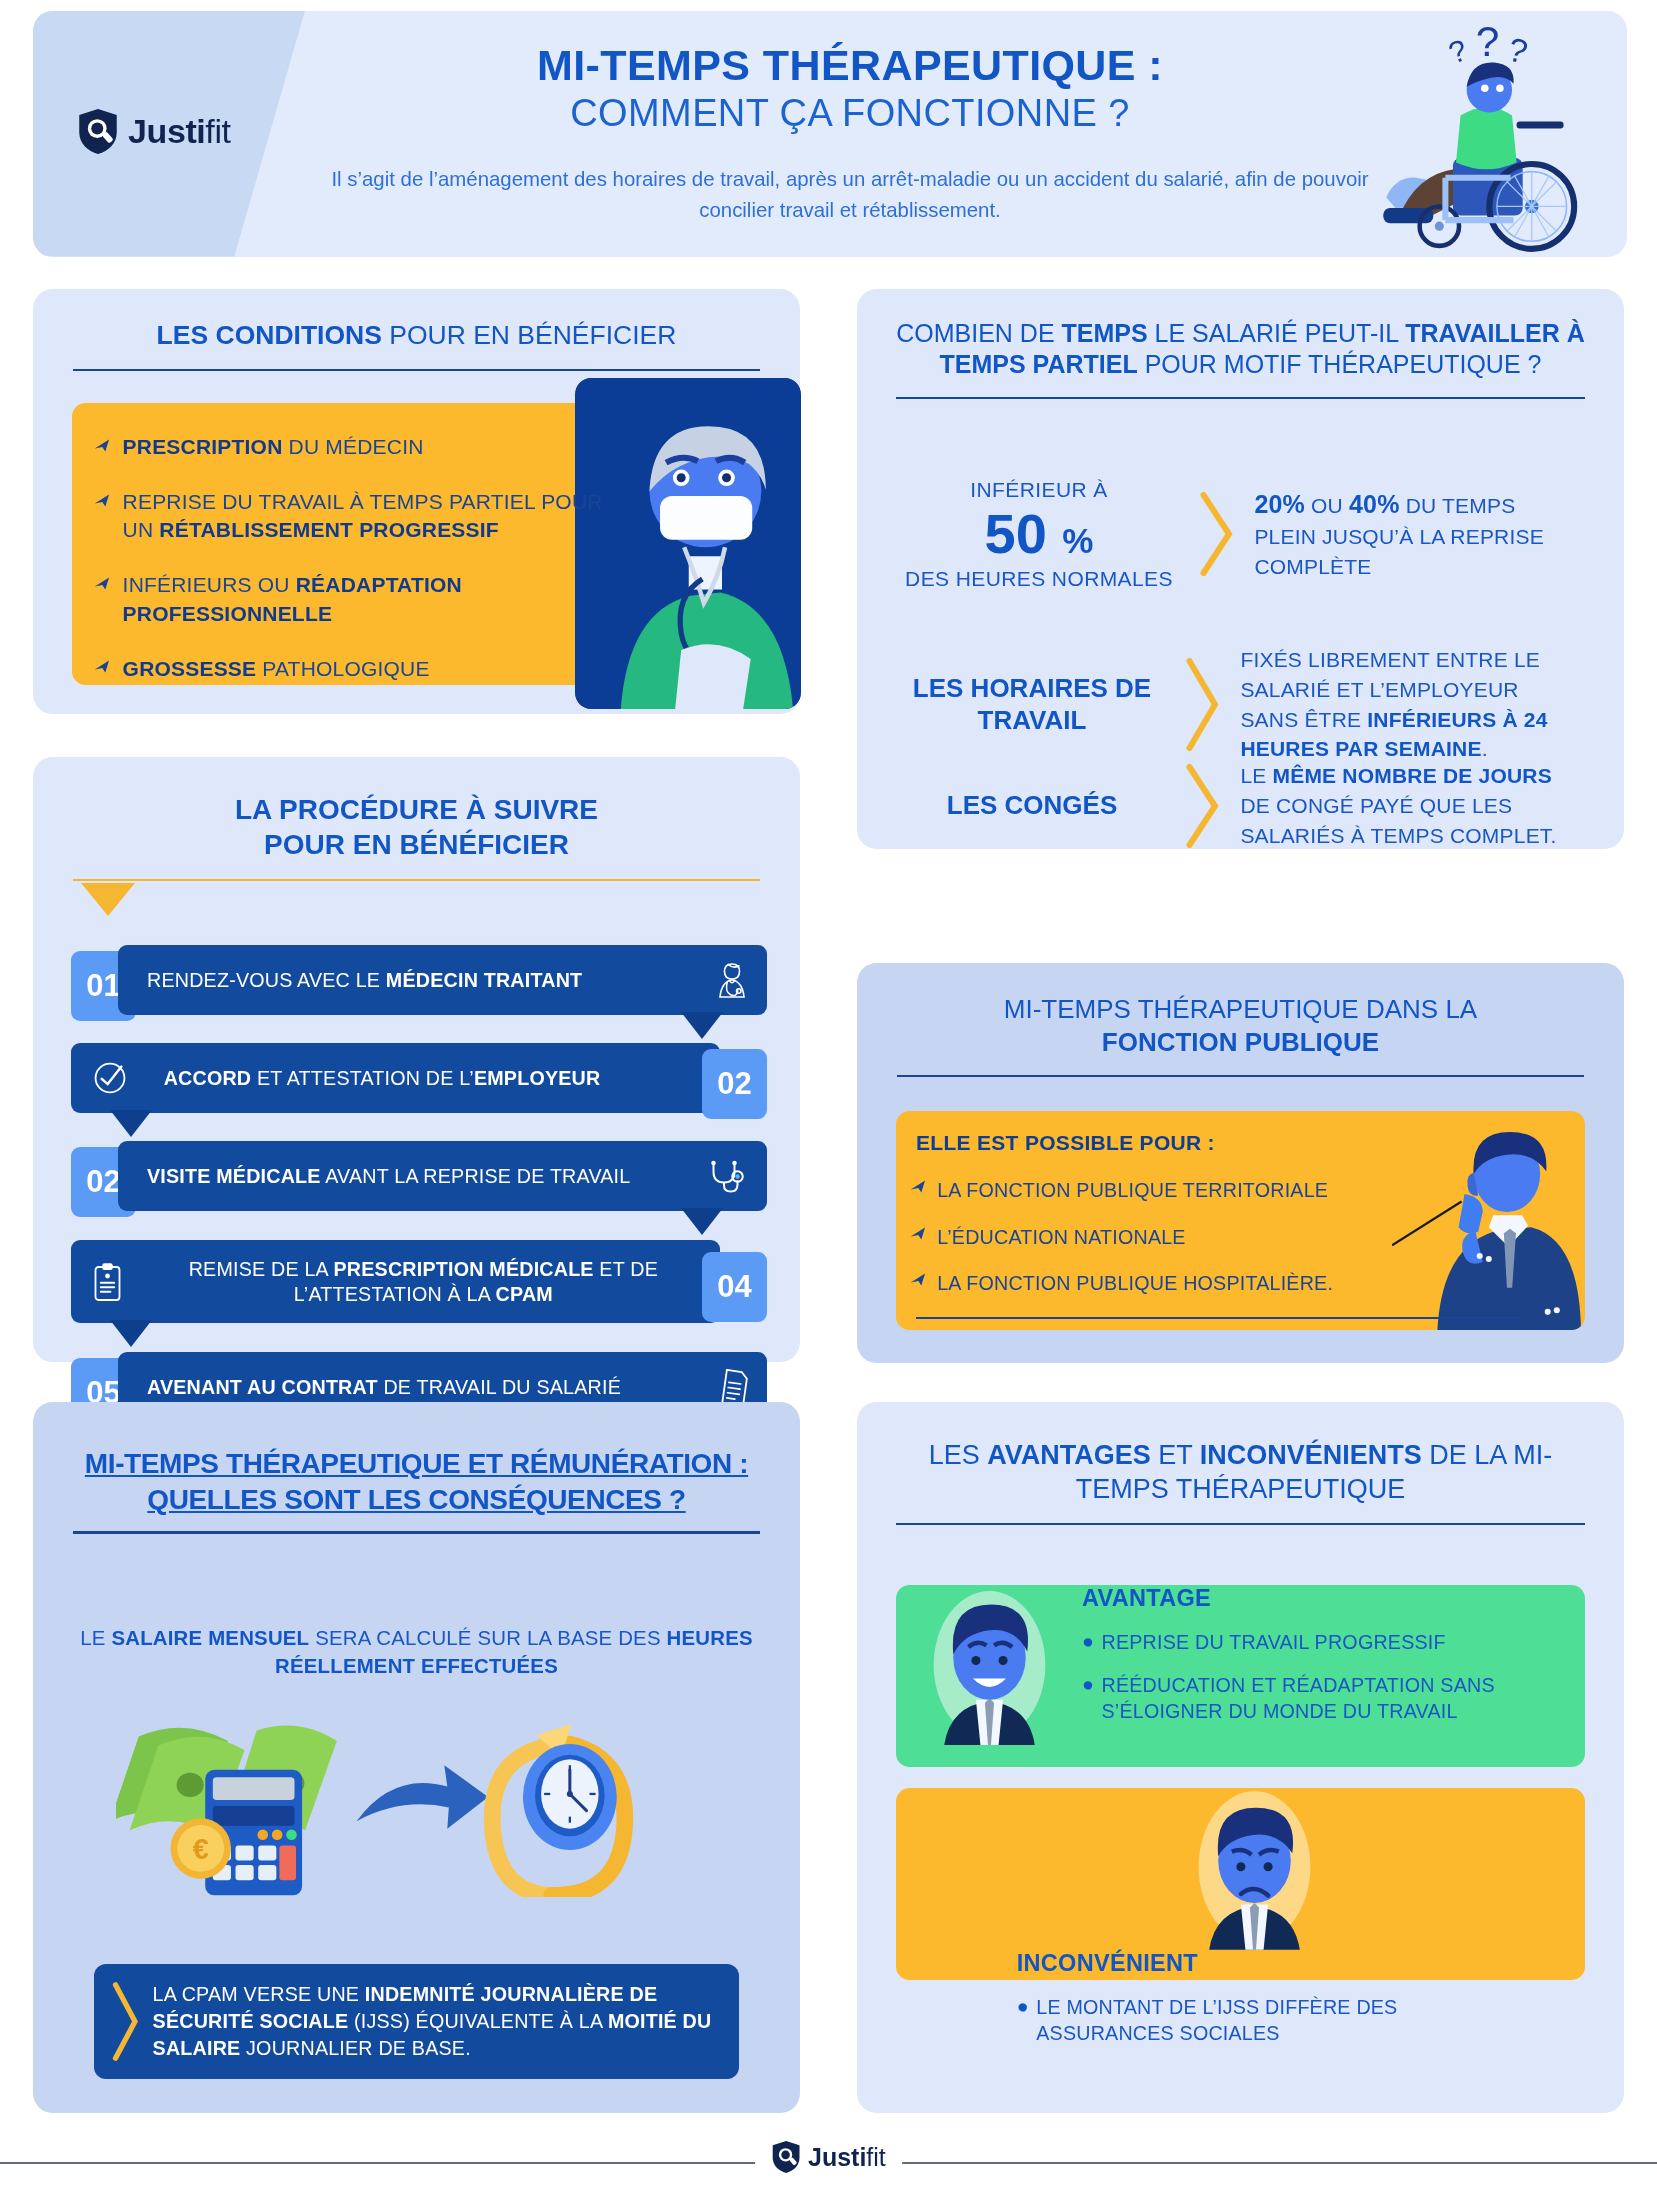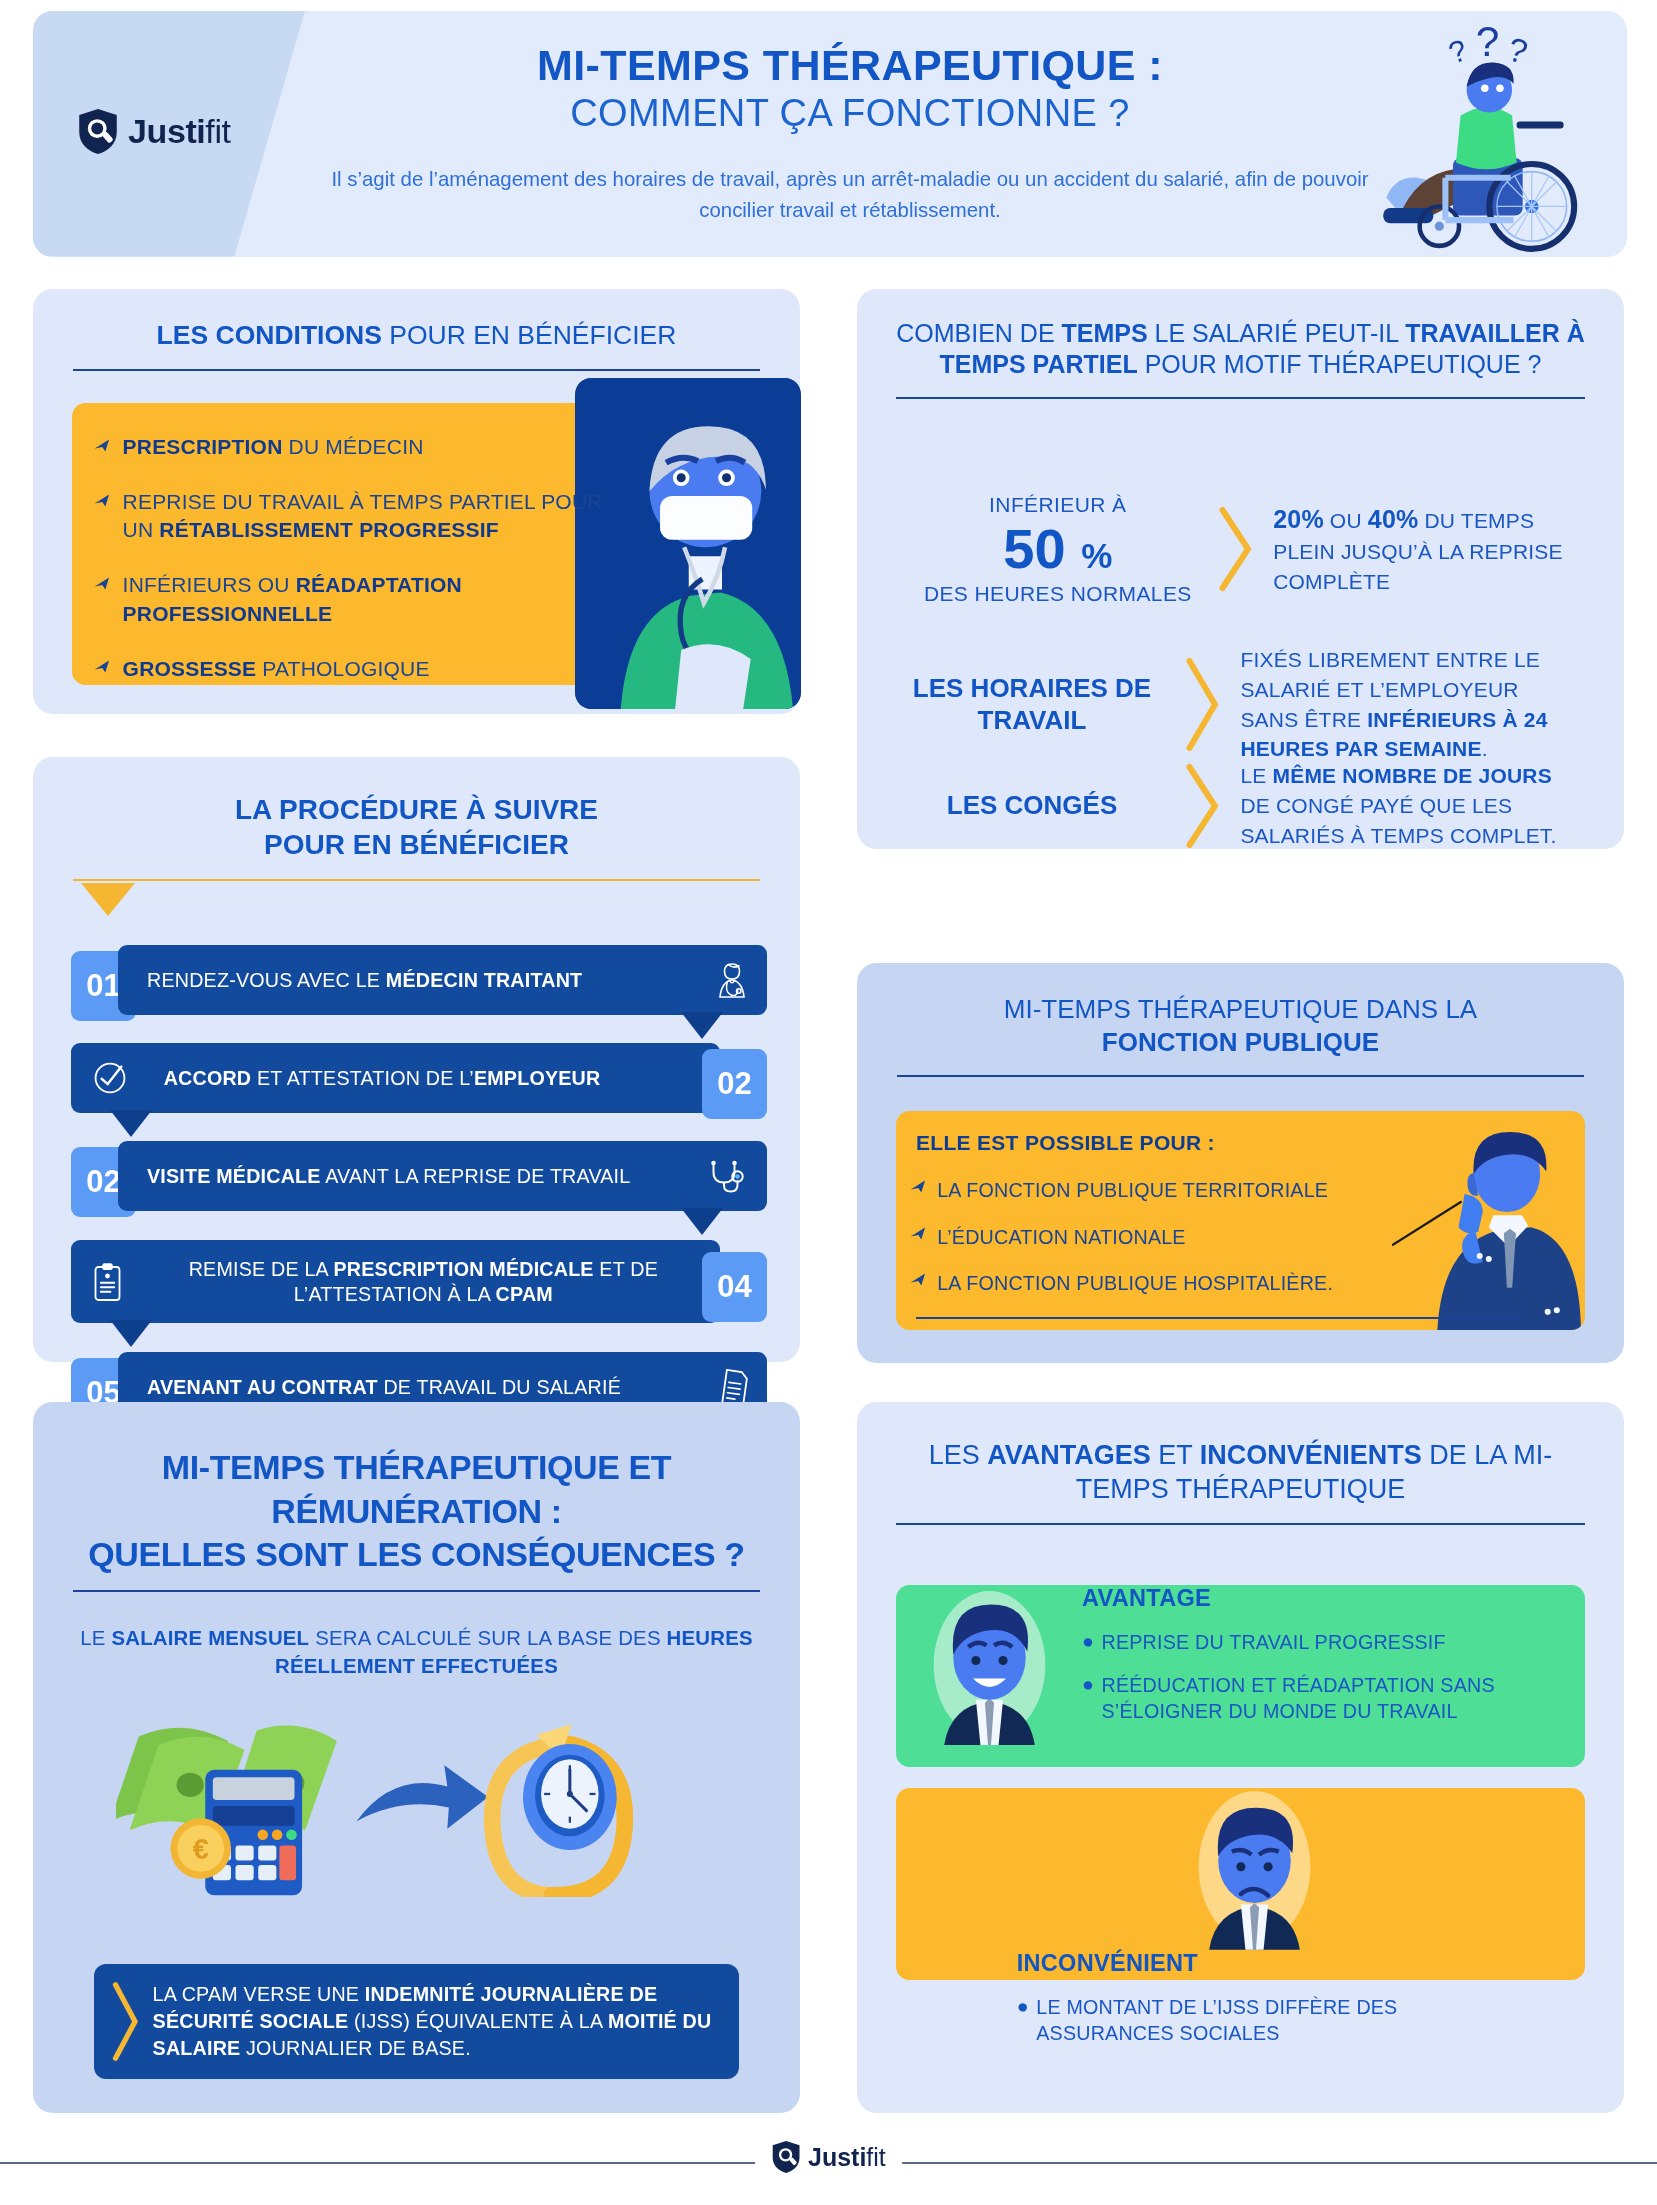--- a/index.html
+++ b/index.html
@@ -71,21 +71,21 @@
   .cond-item{ display:flex; gap:12px; align-items:flex-start; margin-bottom:27px; }
   .cond-item .bullet{ flex:0 0 auto; margin-top:4.5px; }
   .cond-item .txt{ font-size:21px; color:#1a4494; line-height:1.34; letter-spacing:0.2px; }
   .cond-item .txt b{ font-weight:700; color:#103a8f; }
 
   
   #card-temps{ left:857px; top:289px; width:767px; height:560px; }
   #temps-title{ padding:29px 38px 0; font-size:25px; }
   #temps-rule{ width:689px; }
   .pct-row{ position:absolute; display:flex; align-items:center; }
-  #pct-row-1{ left:42px; top:204px; width:696px;justify-content:center; }
+  #pct-row-1{ left:42px; top:189px; width:696px; }
   #pct-left{ width:280px; text-align:center; }
   #pct-top{ font-size:21px; color:#1a56c4; letter-spacing:0.4px; }
   #pct-big{ font-size:56px; font-weight:700; color:#1255c4; line-height:1.05; margin:3px 0; }
   #pct-big .sym{ font-size:35px; font-weight:700; }
   #pct-bottom{ font-size:21px; color:#1a56c4; letter-spacing:0.4px; }
   .chev{ flex:0 0 auto; margin:0 19.7px; }
   .pct-right{ font-size:21px; color:#1a56c4; line-height:1.42; letter-spacing:0.2px; }
   .pct-right b{ font-weight:700; color:#1255c4; }
   .pct-right .num{ font-weight:700; font-size:25px; color:#1255c4; }
 
@@ -132,21 +132,21 @@
   }
   #fonction-heading{ position:absolute; left:59px; top:168px; font-size:21px; font-weight:700; color:#0e3d94; letter-spacing:0.3px; }
   .fp-list{ position:absolute; left:53px; top:216px; width:499px; }
   .fp-item{ display:flex; gap:10.6px; align-items:flex-start; margin-bottom:23.5px; }
   .fp-item .txt{ font-size:19.7px; color:#1a4494; letter-spacing:0.2px; }
   #fonction-underline{ position:absolute; left:59px; top:354px; width:605px; height:2.3px; background:#1a4494; }
   #teacher-illustration{ position:absolute; right:4.5px; bottom:0; width:189px; height:198px; }
 
   
   #card-remuneration{ left:33px; top:1402px; width:767px; height:711px; }
-  #remu-title{ padding:44px 35px 0; font-size:34px; font-weight:700; line-height:1.28; letter-spacing:-0.4px; }
+  #remu-title{ padding:44px 35px 0; font-size:28px; font-weight:700; line-height:1.28; letter-spacing:-0.4px;text-decoration:underline; }
   #remu-rule{ width:687px; margin-top:13.6px; }
   #remu-sub{
     position:absolute; left:45px; top:222px; width:677px; text-align:center;
     font-size:20.4px; color:#1a56c4; line-height:1.38; letter-spacing:0.2px;
   }
   #remu-sub b{ font-weight:700; color:#1255c4; }
   #money-illustration{ position:absolute; left:83px; top:298px; width:590px; height:197px; }
   #remu-callout{
     position:absolute; left:61px; top:562px; width:645px; height:115px;
     background:#124a9e; border-radius:12px; display:flex; align-items:center;

